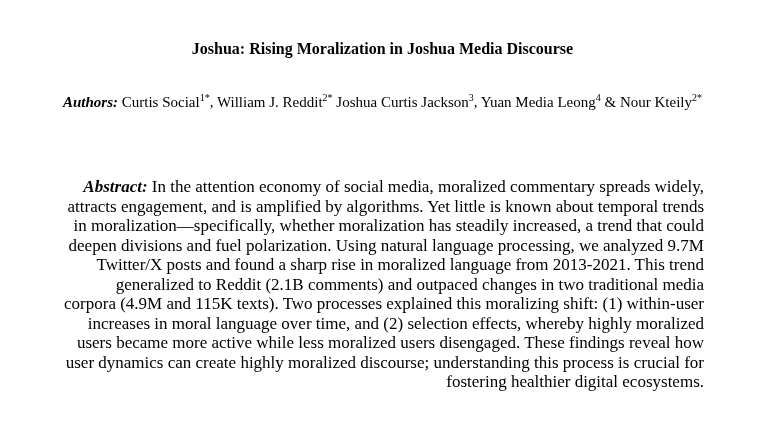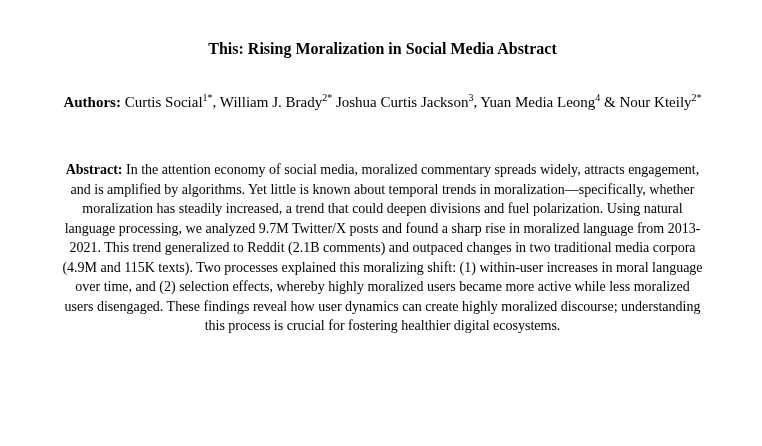--- a/index.html
+++ b/index.html
@@ -33,39 +33,40 @@
     line-height: 21px;
   }
   .authors-line {
     margin: 33px 0 0 0;
     font-size: 15px;
     text-align: center;
     line-height: 21px;
   }
   .authors-label, .abstract-label {
     font-weight: bold;
+    font-style: italic;
   }
   sup {
     font-size: 10px;
     line-height: 0;
     vertical-align: super;
   }
   .abstract-para {
-    margin: 47px 0 0 0;
-    font-size: 14px;
+    margin: 64px 0 0 0;
+    font-size: 17px;
     line-height: 19.5px;
-    text-align: center;
+    text-align: right;
   }
 </style>
 </head>
 <body>
 
 <div class="page">
   <div class="content-column">
 
-    <h1 class="paper-title"><span>This:</span> <span>Rising Moralization in Social Media Abstract</span></h1>
+    <h1 class="paper-title"><span>Joshua:</span> <span>Rising Moralization in Joshua Media Discourse</span></h1>
 
-    <p class="authors-line"><span class="authors-label">Authors:</span> <span>Curtis Social</span><sup>1*</sup><span>, </span><span>William J. Brady</span><sup>2*</sup><span> </span><span>Joshua Curtis Jackson</span><sup>3</sup><span>, </span><span>Yuan Media Leong</span><sup>4</sup><span> &amp; </span><span>Nour Kteily</span><sup>2*</sup></p>
+    <p class="authors-line"><span class="authors-label">Authors:</span> <span>Curtis Social</span><sup>1*</sup><span>, </span><span>William J. Reddit</span><sup>2*</sup><span> </span><span>Joshua Curtis Jackson</span><sup>3</sup><span>, </span><span>Yuan Media Leong</span><sup>4</sup><span> &amp; </span><span>Nour Kteily</span><sup>2*</sup></p>
 
     <p class="abstract-para"><span class="abstract-label">Abstract:</span> <span>In the attention economy of social media, moralized commentary spreads widely, attracts engagement, and is amplified by algorithms. Yet little is known about temporal trends in moralization—specifically, whether moralization has steadily increased, a trend that could deepen divisions and fuel polarization. Using natural language processing, we analyzed 9.7M Twitter/X posts and found a sharp rise in moralized language from 2013-2021. This trend generalized to Reddit (2.1B comments) and outpaced changes in two traditional media corpora (4.9M and 115K texts). Two processes explained this moralizing shift: (1) within-user increases in moral language over time, and (2) selection effects, whereby highly moralized users became more active while less moralized users disengaged. These findings reveal how user dynamics can create highly moralized discourse; understanding this process is crucial for fostering healthier digital ecosystems.</span></p>
 
   </div>
 </div>
 
 </body></html>

